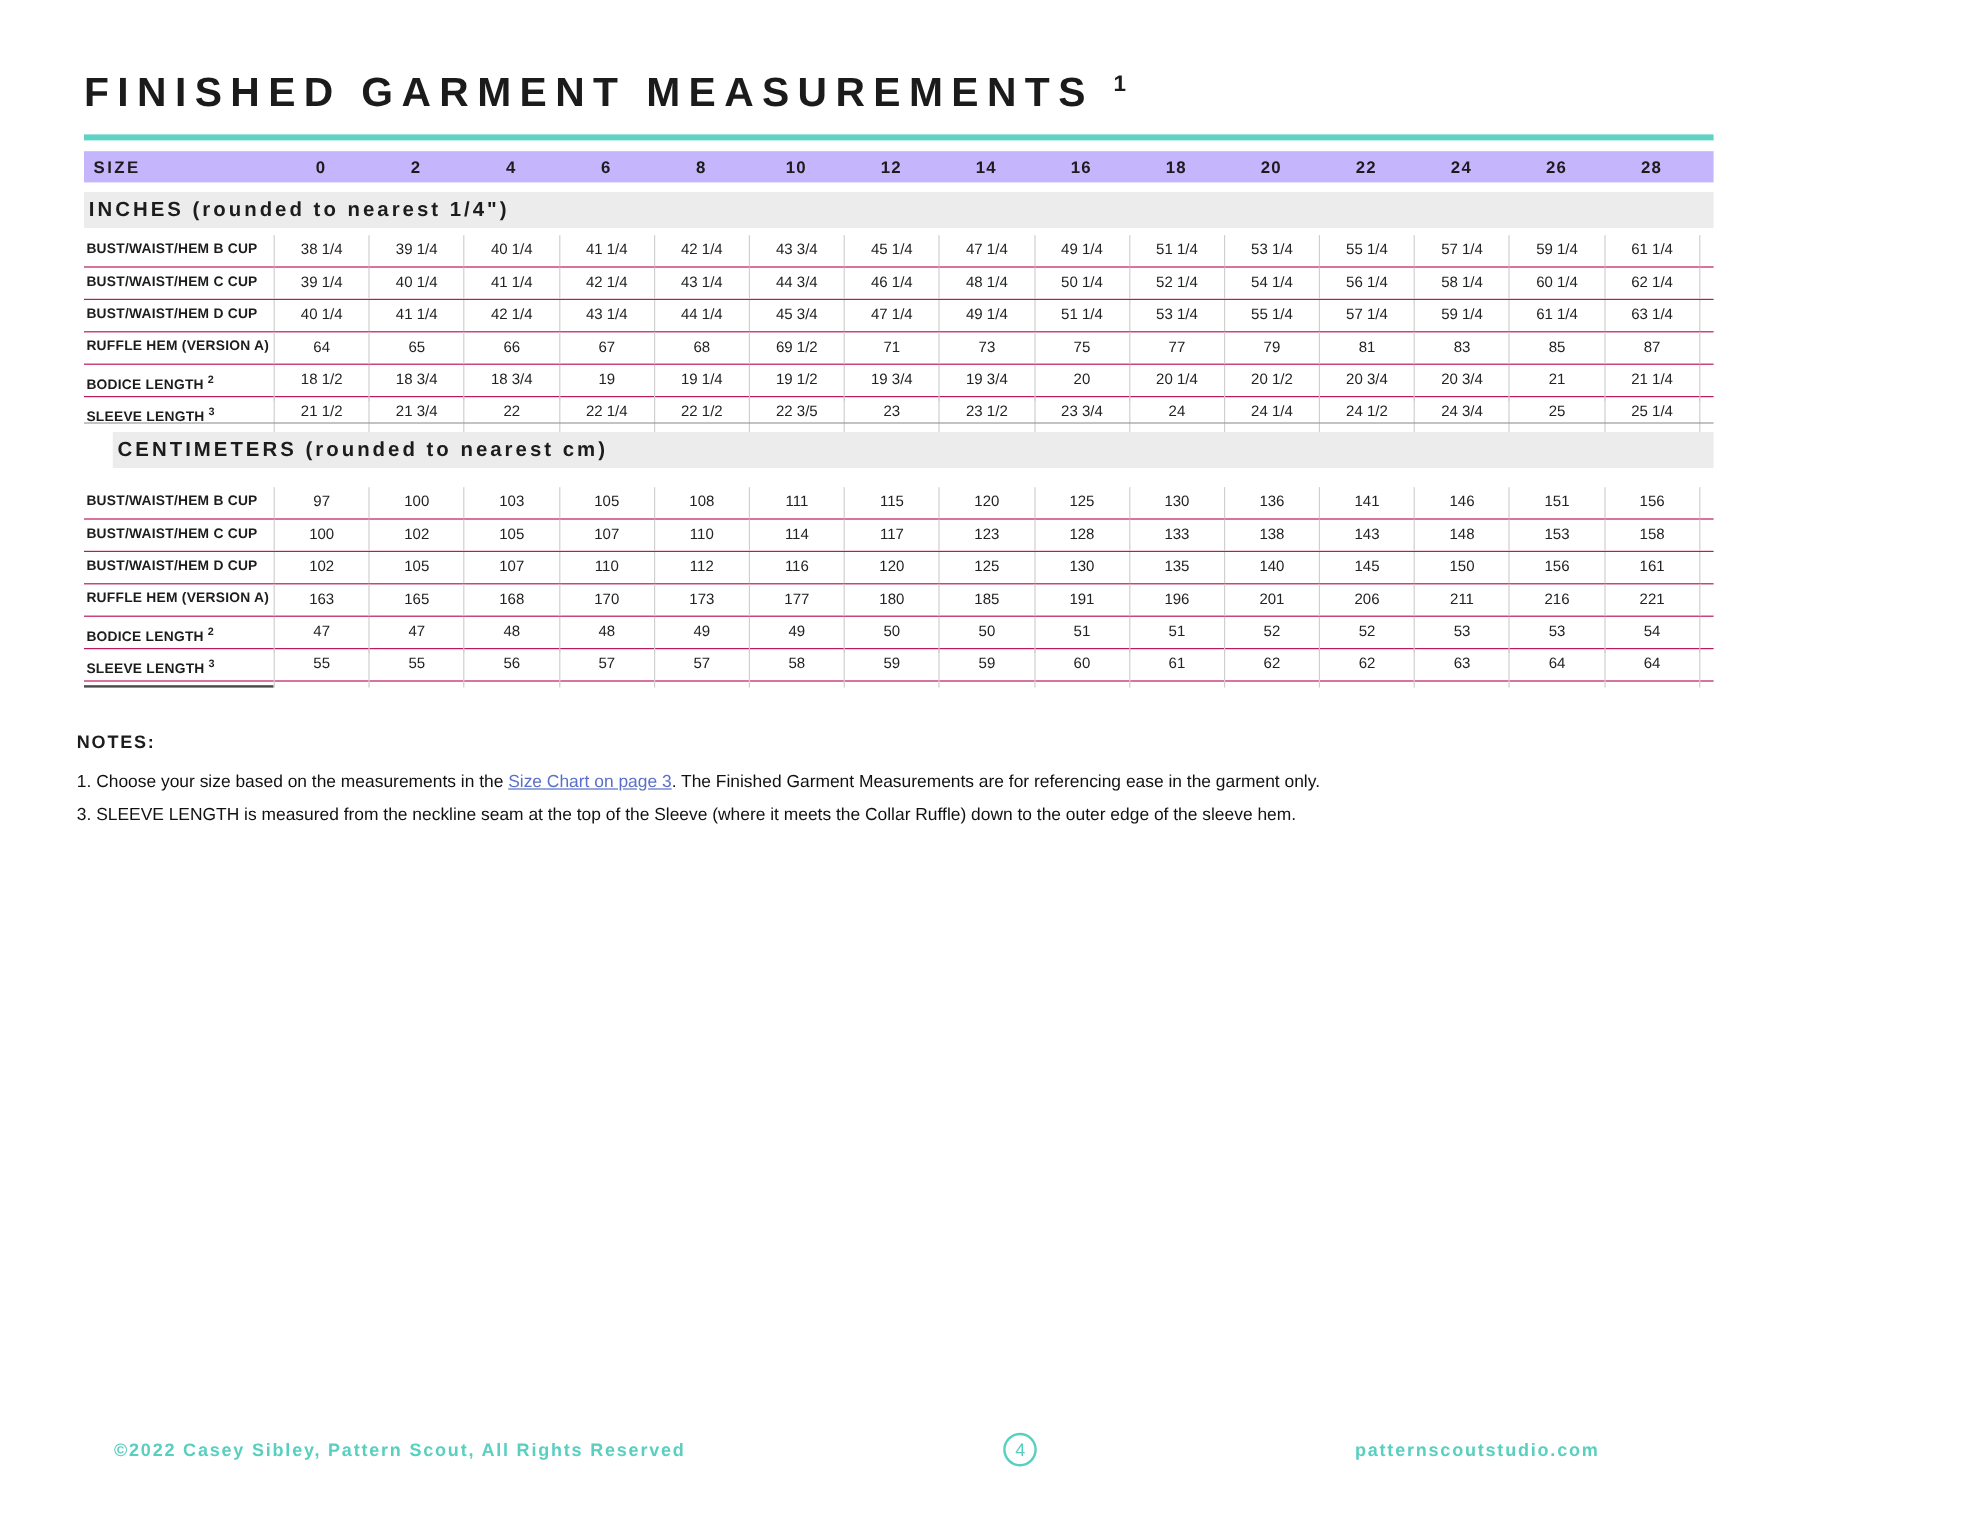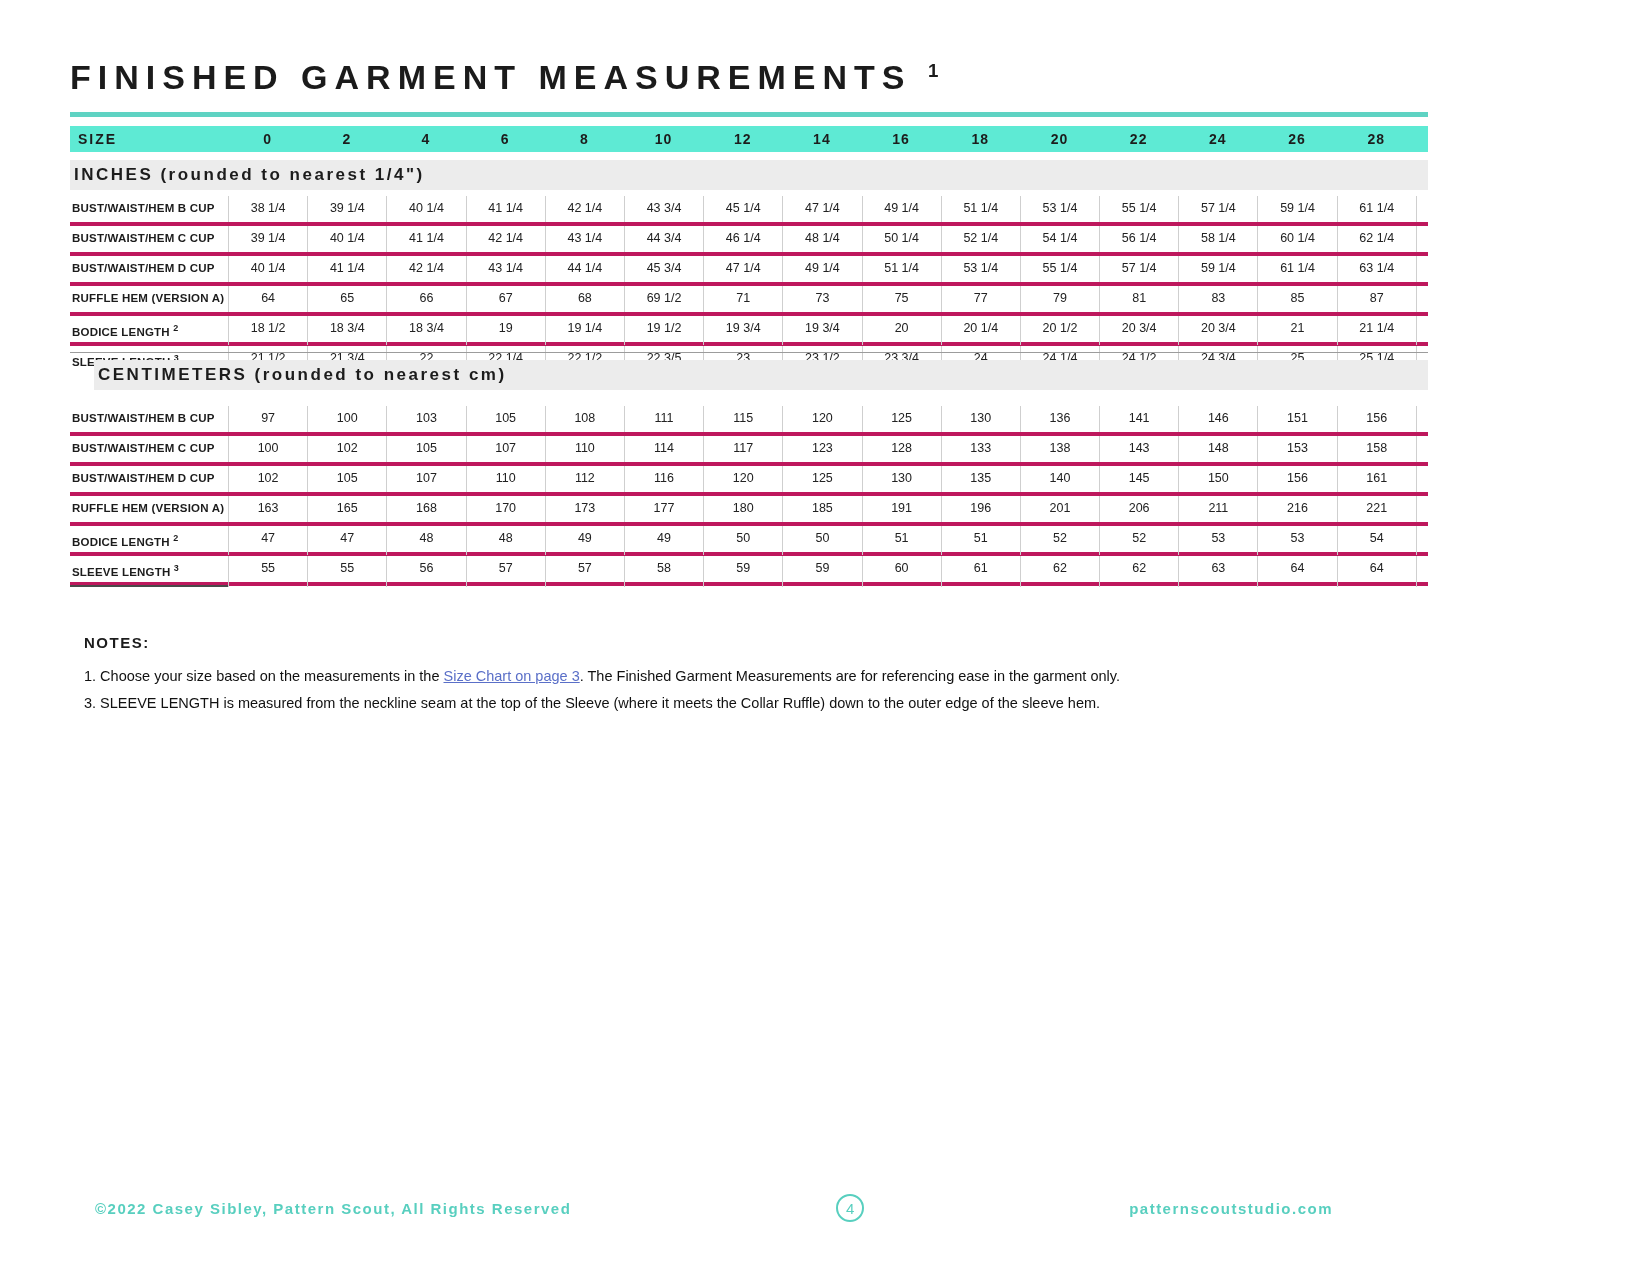--- a/index.html
+++ b/index.html
@@ -9,47 +9,47 @@
   
   .title{position:absolute;left:70px;top:58px;margin:0;font-size:34px;font-weight:800;
          letter-spacing:7px;color:#1b1b1b;white-space:nowrap;}
   .title sup{font-size:55%;font-weight:800;letter-spacing:0;vertical-align:super;}
   .title-rule{position:absolute;left:70px;top:112px;width:1425px;height:5px;background:var(--teal,#5fd3c3);}
 
   
   .grid-row{display:grid;grid-template-columns:158px repeat(16,1fr);}
 
   
-  .size-bar{position:absolute;left:70px;top:126px;width:1425px;height:26px;background:#5eead4;}
+  .size-bar{position:absolute;left:70px;top:126px;width:1425px;height:26px;background:#c4b5fd;}
   .size-label{font-size:14px;font-weight:700;letter-spacing:2px;line-height:26px;padding-left:8px;}
   .size-cell{font-size:14px;font-weight:700;letter-spacing:1px;line-height:26px;text-align:center;}
 
   
   .section-bar{position:absolute;left:70px;width:1425px;height:30px;background:#ececec;
                font-size:17px;font-weight:700;letter-spacing:2.5px;line-height:30px;padding-left:4px;
                box-sizing:border-box;}
   .inches-bar{top:160px;}
   .cm-bar{top:360px;margin-left:24px;}
 
   
   .mtable{position:absolute;left:70px;width:1425px;}
   .mtable-inches{top:196px;}
   .mtable-cm{top:406px;}
-  .trow{height:26px;border-bottom:4px solid #be185d;}
+  .trow{height:26px;border-bottom:1px solid #be185d;}
   .mtable-inches .trow:last-child{border-bottom:none;}
   .label-cell{font-size:11.5px;font-weight:700;letter-spacing:.2px;line-height:25px;
               padding-left:2px;white-space:nowrap;}
   .label-cell sup{font-size:9px;font-weight:700;vertical-align:super;}
   .mtable-cm .trow:last-child .label-cell{border-bottom:2px solid #4a4a4a;}
   .vcell{font-size:12.5px;line-height:25px;text-align:center;border-left:1px solid #cfcfcf;
          white-space:nowrap;color:#222;}
   .full-rule{position:absolute;left:70px;top:352px;width:1580px;height:1px;background:#9c9c9c;}
 
   
-  .notes{position:absolute;left:84px;top:610px;width:1500px;margin-top:24px;}
+  .notes{position:absolute;left:64px;top:610px;width:1500px;}
   .notes-heading{font-size:15px;font-weight:700;letter-spacing:1.5px;margin:0 0 12px 0;}
   .note{font-size:14.5px;line-height:27px;white-space:nowrap;color:#111;}
   .note-link{color:var(--link,#5a6fc8);text-decoration:underline;cursor:pointer;}
 
   
   .footer{position:absolute;left:95px;right:95px;top:1190px;height:36px;
           display:flex;align-items:center;justify-content:space-between;}
   .footer-text{color:var(--teal-footer,#58cfbf);font-size:15px;font-weight:700;letter-spacing:1.5px;
                white-space:nowrap;}
   .page-badge{width:28px;height:28px;border:2px solid var(--teal-footer,#58cfbf);border-radius:50%;

